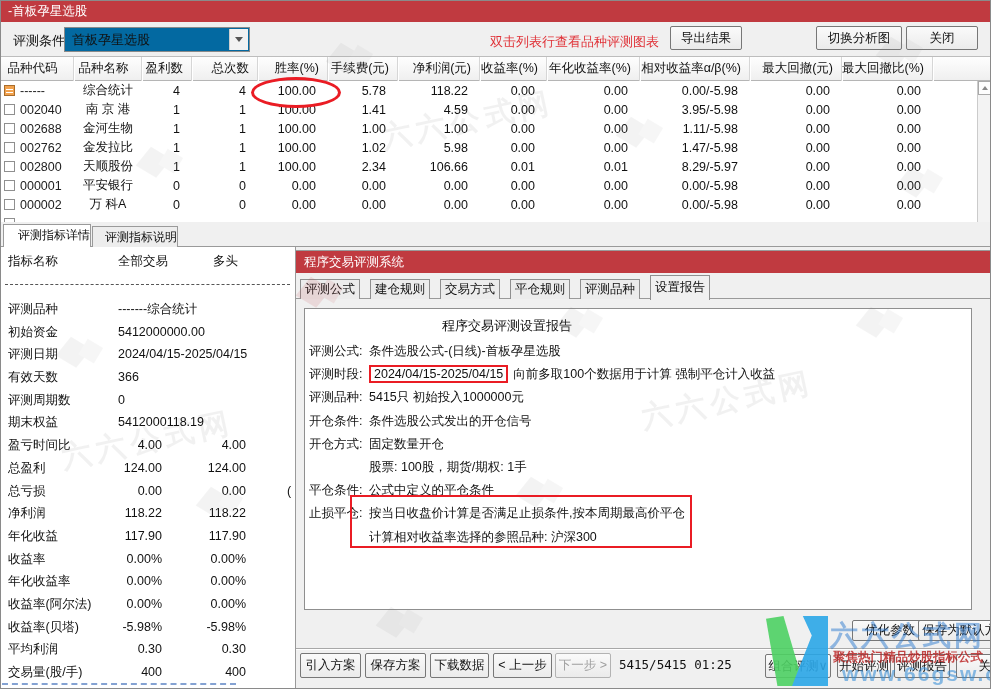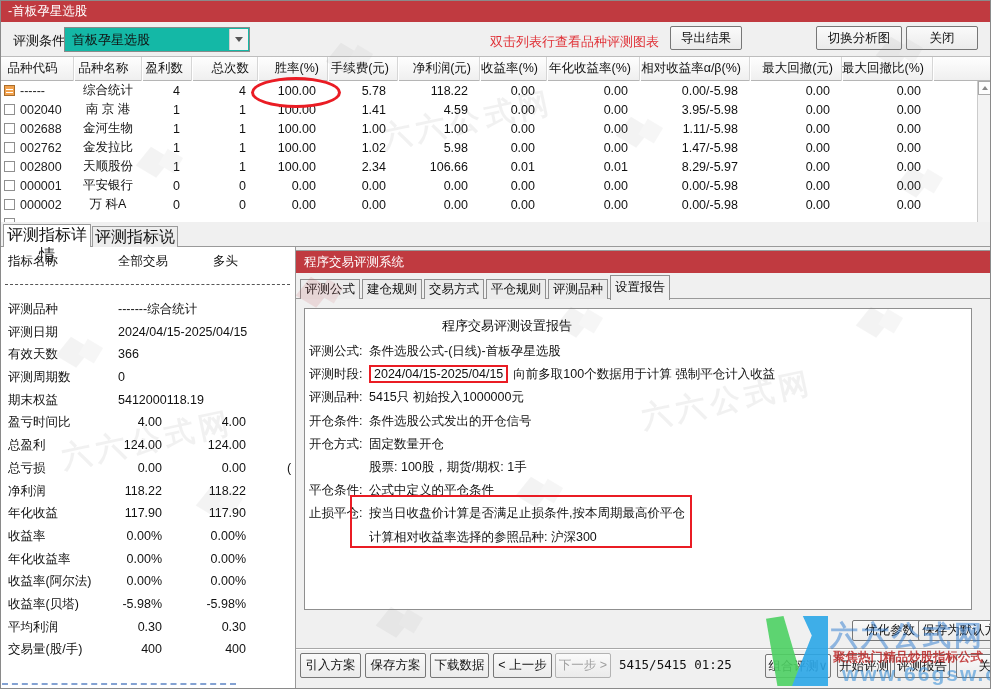--- a/index.html
+++ b/index.html
@@ -8,21 +8,21 @@
        -webkit-font-smoothing:antialiased}
   .frame{position:absolute;inset:0;border:1px solid #8a8a8a;box-sizing:border-box;pointer-events:none;z-index:100}
 
   
   .titlebar{position:absolute;left:0;top:0;width:991px;height:22px;background:#c03a40}
   .titlebar .wtitle{position:absolute;left:8px;top:0;line-height:22px;color:#fff;font-size:12.5px}
 
   
   .toolbar{position:absolute;left:0;top:22px;width:991px;height:35px;background:#f0f0f0;border-bottom:1px solid #bdbdbd;box-sizing:border-box}
   .cond-label{position:absolute;left:13px;top:10px;font-size:13px}
-  .combo{position:absolute;left:64px;top:5px;width:186px;height:25px;background:#14b8a6;border:1px solid #8a8a8a;box-sizing:border-box}
+  .combo{position:absolute;left:64px;top:5px;width:186px;height:25px;background:#0369a1;border:1px solid #8a8a8a;box-sizing:border-box}
   .combo .val{position:absolute;left:7px;top:0;line-height:23px;font-size:13px;white-space:nowrap}
   .combo .arrowbox{position:absolute;right:1px;top:1px;bottom:1px;width:18px;background:#f2f2f2;border-left:1px solid #cfcfcf;display:flex;align-items:center;justify-content:center}
   .tri-down{width:0;height:0;border-left:4px solid transparent;border-right:4px solid transparent;border-top:5px solid #555}
   .hint{position:absolute;left:490px;top:11px;color:#e03238;font-size:13px;white-space:nowrap}
 
   .btn{position:absolute;box-sizing:border-box;display:flex;align-items:center;justify-content:center;
        font-size:12.5px;background:linear-gradient(#fafafa,#ebebeb);border:1px solid #777;border-radius:2px;color:#111;white-space:nowrap}
   .btn.disabled{color:#9e9e9e;border-color:#b3b3b3}
   #btn-export{left:670px;top:4px;width:72px;height:24px}
   #btn-switch{left:816px;top:4px;width:86px;height:24px}
@@ -45,21 +45,21 @@
   .row-icon.stats{background:#f2a24d;border-color:#a96d2c}
   .row-icon.stats::before,.row-icon.stats::after{content:"";position:absolute;left:1px;right:1px;height:1px;background:#fff}
   .row-icon.stats::before{top:3px}.row-icon.stats::after{top:6px}
   .code{font-weight:normal;color:#222}
   .vscroll{position:absolute;left:977px;top:24px;width:14px;height:141px;background:#f3f3f3;border-left:1px solid #cbcbcb;box-sizing:border-box}
   .vbtn{position:absolute;left:0px;top:0px;width:13px;height:14px;background:#fdfdfd;border:1px solid #a9a9a9;box-sizing:border-box;display:flex;align-items:center;justify-content:center}
   .tri-up{width:0;height:0;border-left:3px solid transparent;border-right:3px solid transparent;border-bottom:4px solid #888}
 
   
   .tabstrip{position:absolute;left:0;top:222px;width:991px;height:25px;background:#f0f0f0;border-bottom:1px solid #9a9a9a;box-sizing:border-box}
-  .ltab{position:absolute;box-sizing:border-box;text-align:center;font-size:16px;border:1px solid #9a9a9a;border-bottom:none;background:#ededed;line-height:20px}
+  .ltab{position:absolute;box-sizing:border-box;text-align:right;font-size:12px;border:1px solid #9a9a9a;border-bottom:none;background:#ededed;line-height:20px}
   .ltab.active{background:#fff;z-index:2}
 
   
   .lpanel{position:absolute;left:0;top:247px;width:296px;height:442px;background:#fff;border-right:1px solid #9a9a9a;box-sizing:border-box;overflow:hidden}
   .lp-head{position:absolute;top:6px;left:0;width:100%;font-size:12.5px}
   .lp-head .h1{position:absolute;left:8px}.lp-head .h2{position:absolute;left:118px}.lp-head .h3{position:absolute;left:213px}
   .lp-dash{position:absolute;left:5px;top:37px;width:285px;border-top:1px dashed #555}
   .lp-rows{position:absolute;left:0;top:51px;width:100%}
   .prow{position:relative;height:22.7px;line-height:22.7px;font-size:12.5px;white-space:nowrap}
   .prow span{position:absolute;top:0}
@@ -70,21 +70,21 @@
   .pextra{left:287px}
   .lp-blue{position:absolute;left:2px;top:436px;width:234px;border-top:2px dashed #5b84c4;opacity:.75}
 
   
   .dialog{position:absolute;left:295px;top:250px;width:696px;height:439px;background:#f0f0f0;border:1px solid #9a9a9a;box-sizing:border-box;overflow:hidden}
   .dlg-title{position:absolute;left:0;top:0;width:100%;height:22px;background:#c03a40}
   .dlg-title span{position:absolute;left:8px;line-height:22px;color:#fff;font-size:12.5px}
   .dtabs{position:absolute;left:0;top:22px;width:100%;height:26px;display:flex;align-items:flex-end;padding-left:4px;box-sizing:border-box}
   .dtabs::after{content:"";position:absolute;left:0;right:0;bottom:0;border-bottom:1px solid #9a9a9a}
   .dtab{box-sizing:border-box;width:60px;text-align:center;font-size:12.5px;height:20px;line-height:19px;
-        border:1px solid #8f8f8f;border-bottom:none;background:#ececec;margin-right:2px;position:relative;z-index:1}
+        border:1px solid #8f8f8f;border-bottom:none;background:#ececec;margin-right:10px;position:relative;z-index:1}
   .dtab.active{height:25px;line-height:23px;background:#f0f0f0;z-index:3;margin-bottom:-1px}
   .report-box{position:absolute;left:8px;top:57px;width:668px;height:302px;background:#fff;border:1px solid #8f8f8f;box-sizing:border-box;overflow:hidden}
   .report-title{position:absolute;left:137px;top:8px;font-size:13px}
   .rlines{position:absolute;left:4px;top:31px;width:650px}
   .rline{height:23.2px;line-height:23.2px;font-size:12.5px;white-space:nowrap}
   .rline.gap{margin-top:21px}
   .rlabel{display:inline-block;width:60px}
   .rboxed{border:2px solid #ea1c24;padding:0 3px;margin-right:5px}
   .rboxed:empty{display:none;border:none;padding:0;margin:0}
   #btn-opt{left:556px;top:369px;width:76px;height:21px}
@@ -311,20 +311,27 @@
   <div class="lp-rows">
 
       <div class="prow">
         <span class="plabel">评测品种</span>
         <span class="pwide">-------综合统计</span>
         <span class="pall"></span>
         <span class="plong"></span>
         <span class="pextra"></span>
       </div>
 
+      <div class="prow">
+        <span class="plabel">初始资金</span>
+        <span class="pwide">5412000000.00</span>
+        <span class="pall"></span>
+        <span class="plong"></span>
+        <span class="pextra"></span>
+      </div>
 
       <div class="prow">
         <span class="plabel">评测日期</span>
         <span class="pwide">2024/04/15-2025/04/15</span>
         <span class="pall"></span>
         <span class="plong"></span>
         <span class="pextra"></span>
       </div>
 
       <div class="prow">

